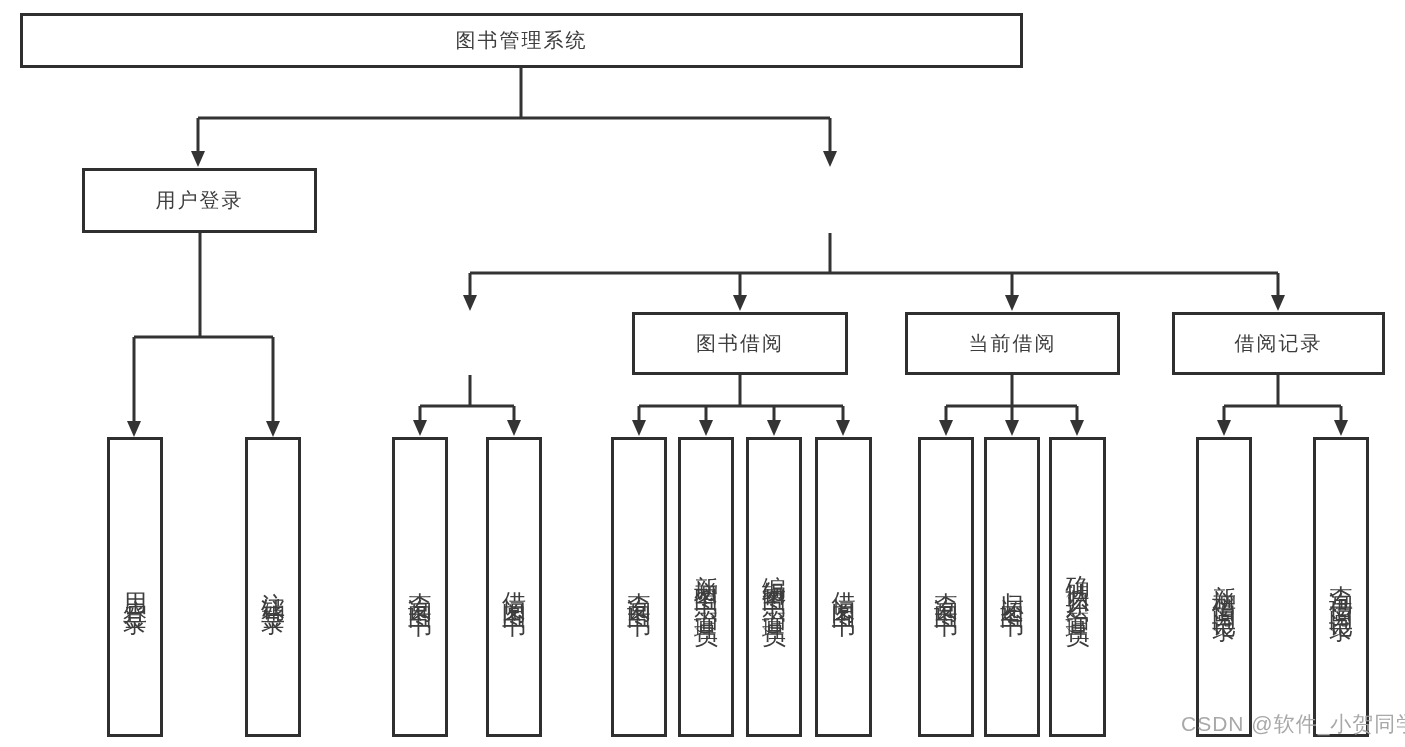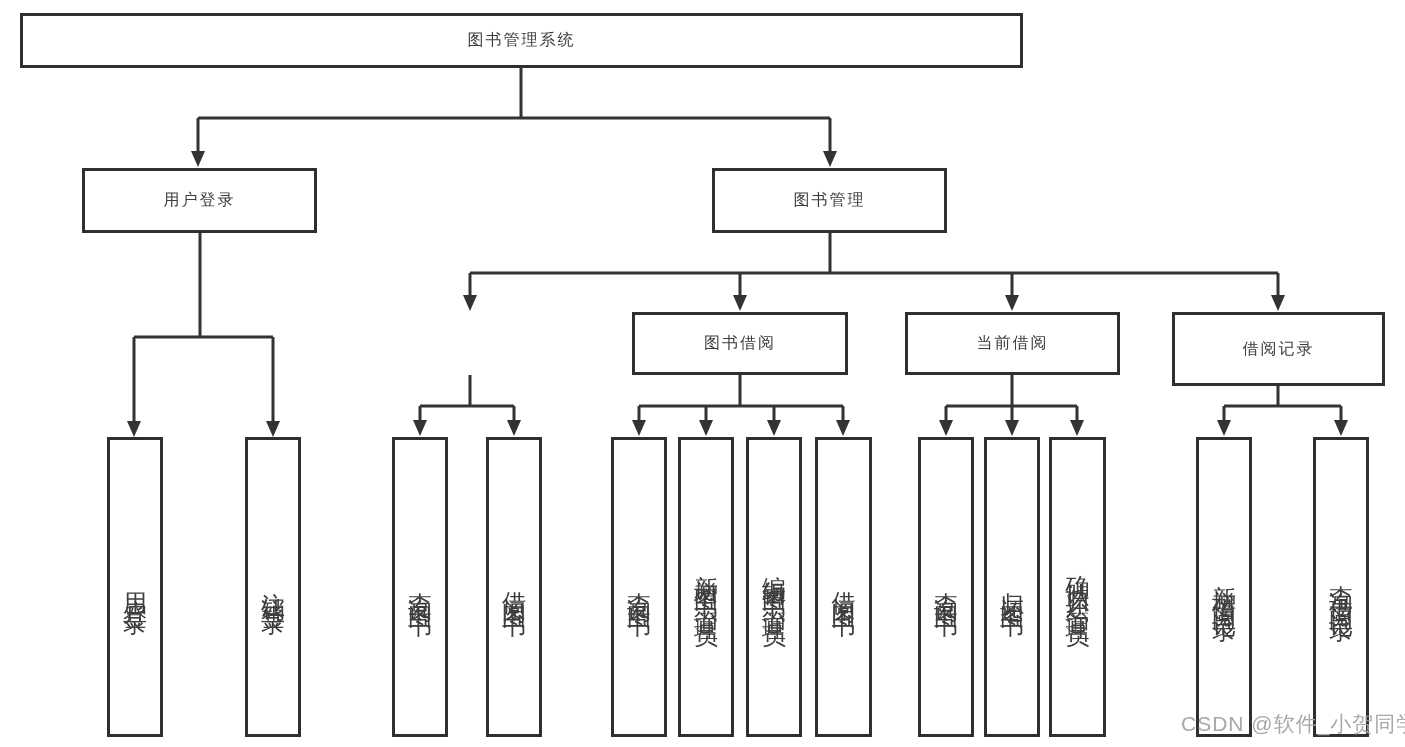--- a/index.html
+++ b/index.html
@@ -7,21 +7,21 @@
     position:relative; width:1405px; height:747px; background:#ffffff;
     font-family:"Liberation Sans", sans-serif; overflow:hidden;
   }
   .wires { position:absolute; left:0; top:0; width:1405px; height:747px; z-index:1; }
   .hbox, .vbox {
     position:absolute; box-sizing:border-box; z-index:2;
     background:#ffffff; border:3px solid #2f2f2f;
     display:flex; align-items:center; justify-content:center;
     color:#3d3d3d;
   }
-  .hbox { font-size:16px; letter-spacing:2px; white-space:nowrap;font-family:Liberation Serif, serif; }
+  .hbox { font-size:20px; letter-spacing:2px; white-space:nowrap;font-family:Liberation Serif, serif; }
   .vbox {
     writing-mode:vertical-rl; text-orientation:mixed;
     font-size:24px; letter-spacing:7px; line-height:1;
   }
   .watermark {
     position:absolute; z-index:3; left:1181px; top:710px;
     font-size:21px; letter-spacing:1px; color:#a8a8a8; white-space:nowrap;
   }
 </style>
 </head>
@@ -65,25 +65,24 @@
       <polygon points="1005,420 1019,420 1012,436"></polygon>
       <polygon points="1070,420 1084,420 1077,436"></polygon>
       <polygon points="1217,420 1231,420 1224,436"></polygon>
       <polygon points="1334,420 1348,420 1341,436"></polygon>
     </g>
   </svg>
 
   <div class="hbox" style="left:20px; top:13px; width:1003px; height:55px;">图书管理系统</div>
 
   <div class="hbox" style="left:82px; top:168px; width:235px; height:65px;">用户登录</div>
-  <div class="hbox" style="left:712px; top:168px; width:235px; height:65px;">图书管理</div>
 
   <div class="hbox" style="left:905px; top:312px; width:215px; height:63px;">当前借阅</div>
   <div class="hbox" style="left:632px; top:312px; width:216px; height:63px;">图书借阅</div>
-  <div class="hbox" style="left:1172px; top:312px; width:213px; height:74px;">借阅记录</div>
+  <div class="hbox" style="left:1172px; top:312px; width:213px; height:63px;">借阅记录</div>
 
   <div class="vbox" style="left:107px; top:437px; width:56px; height:300px;">用户登录</div>
   <div class="vbox" style="left:245px; top:437px; width:56px; height:300px;">注销登录</div>
 
   <div class="vbox" style="left:392px; top:437px; width:56px; height:300px;">查询图书</div>
   <div class="vbox" style="left:486px; top:437px; width:56px; height:300px;">借阅图书</div>
 
   <div class="vbox" style="left:611px; top:437px; width:56px; height:300px;">查询图书</div>
   <div class="vbox" style="left:678px; top:437px; width:56px; height:300px;">新增图书（管理员）</div>
   <div class="vbox" style="left:746px; top:437px; width:56px; height:300px;">编辑图书（管理员）</div>

